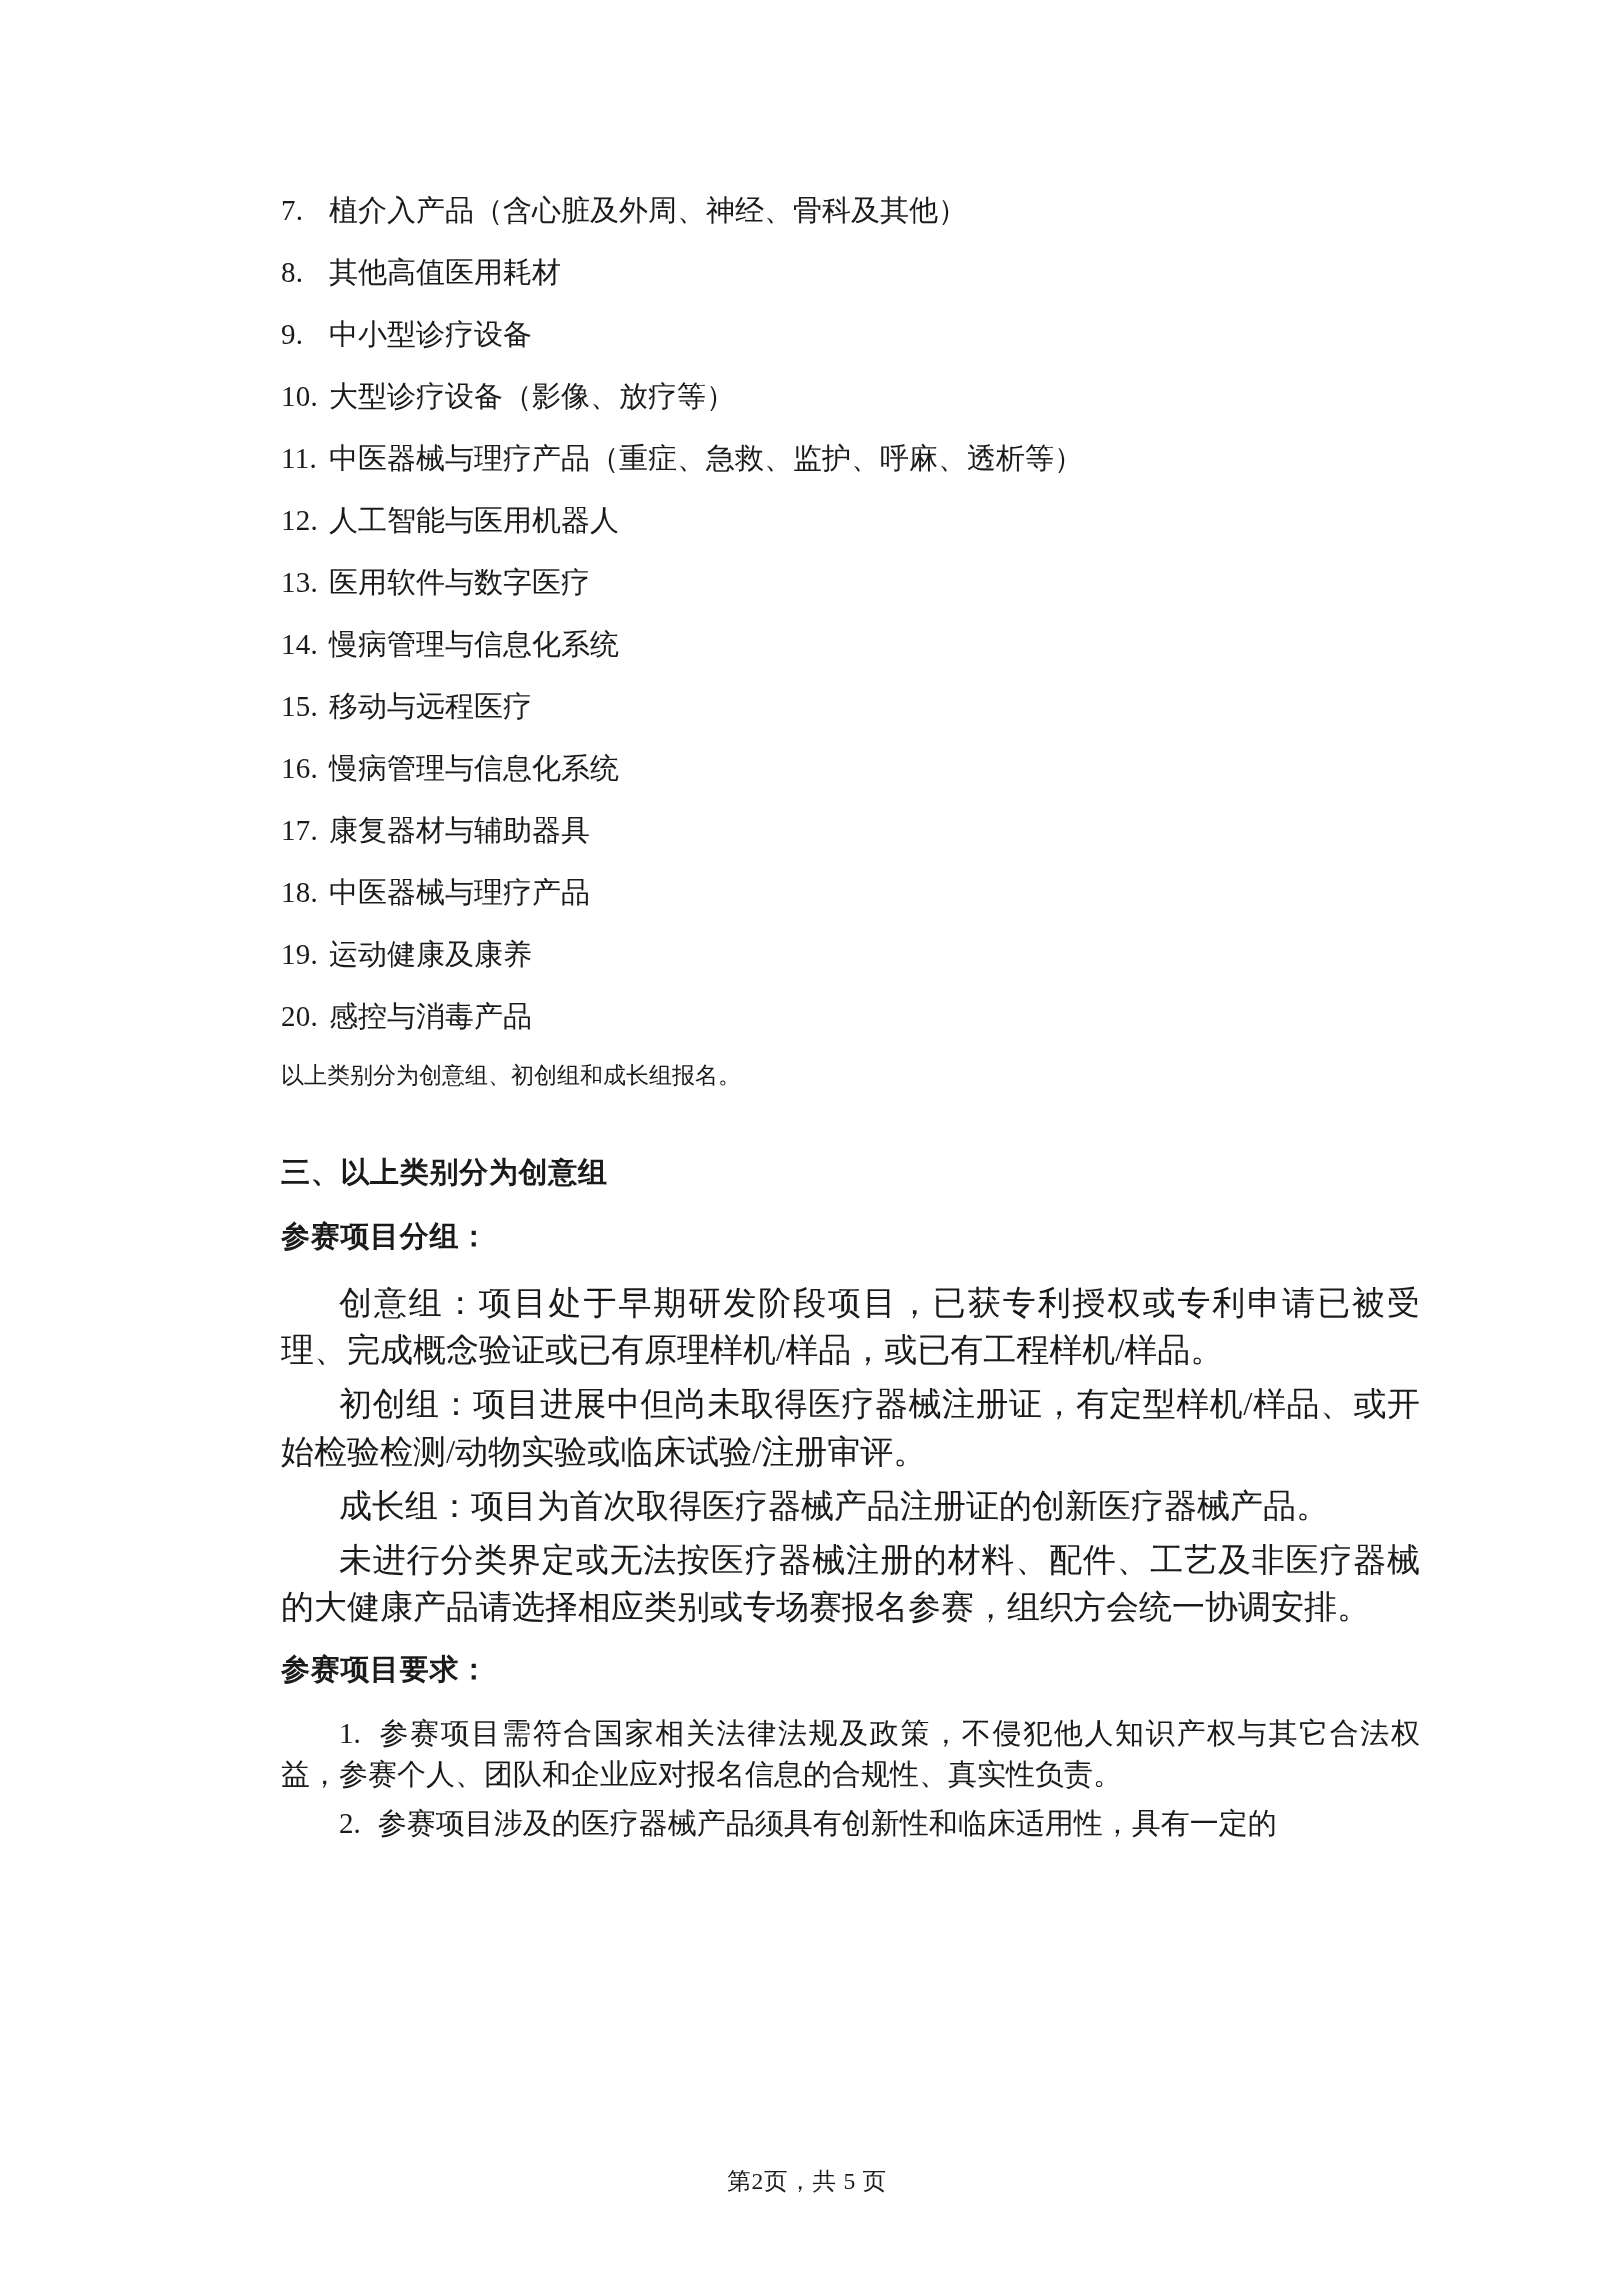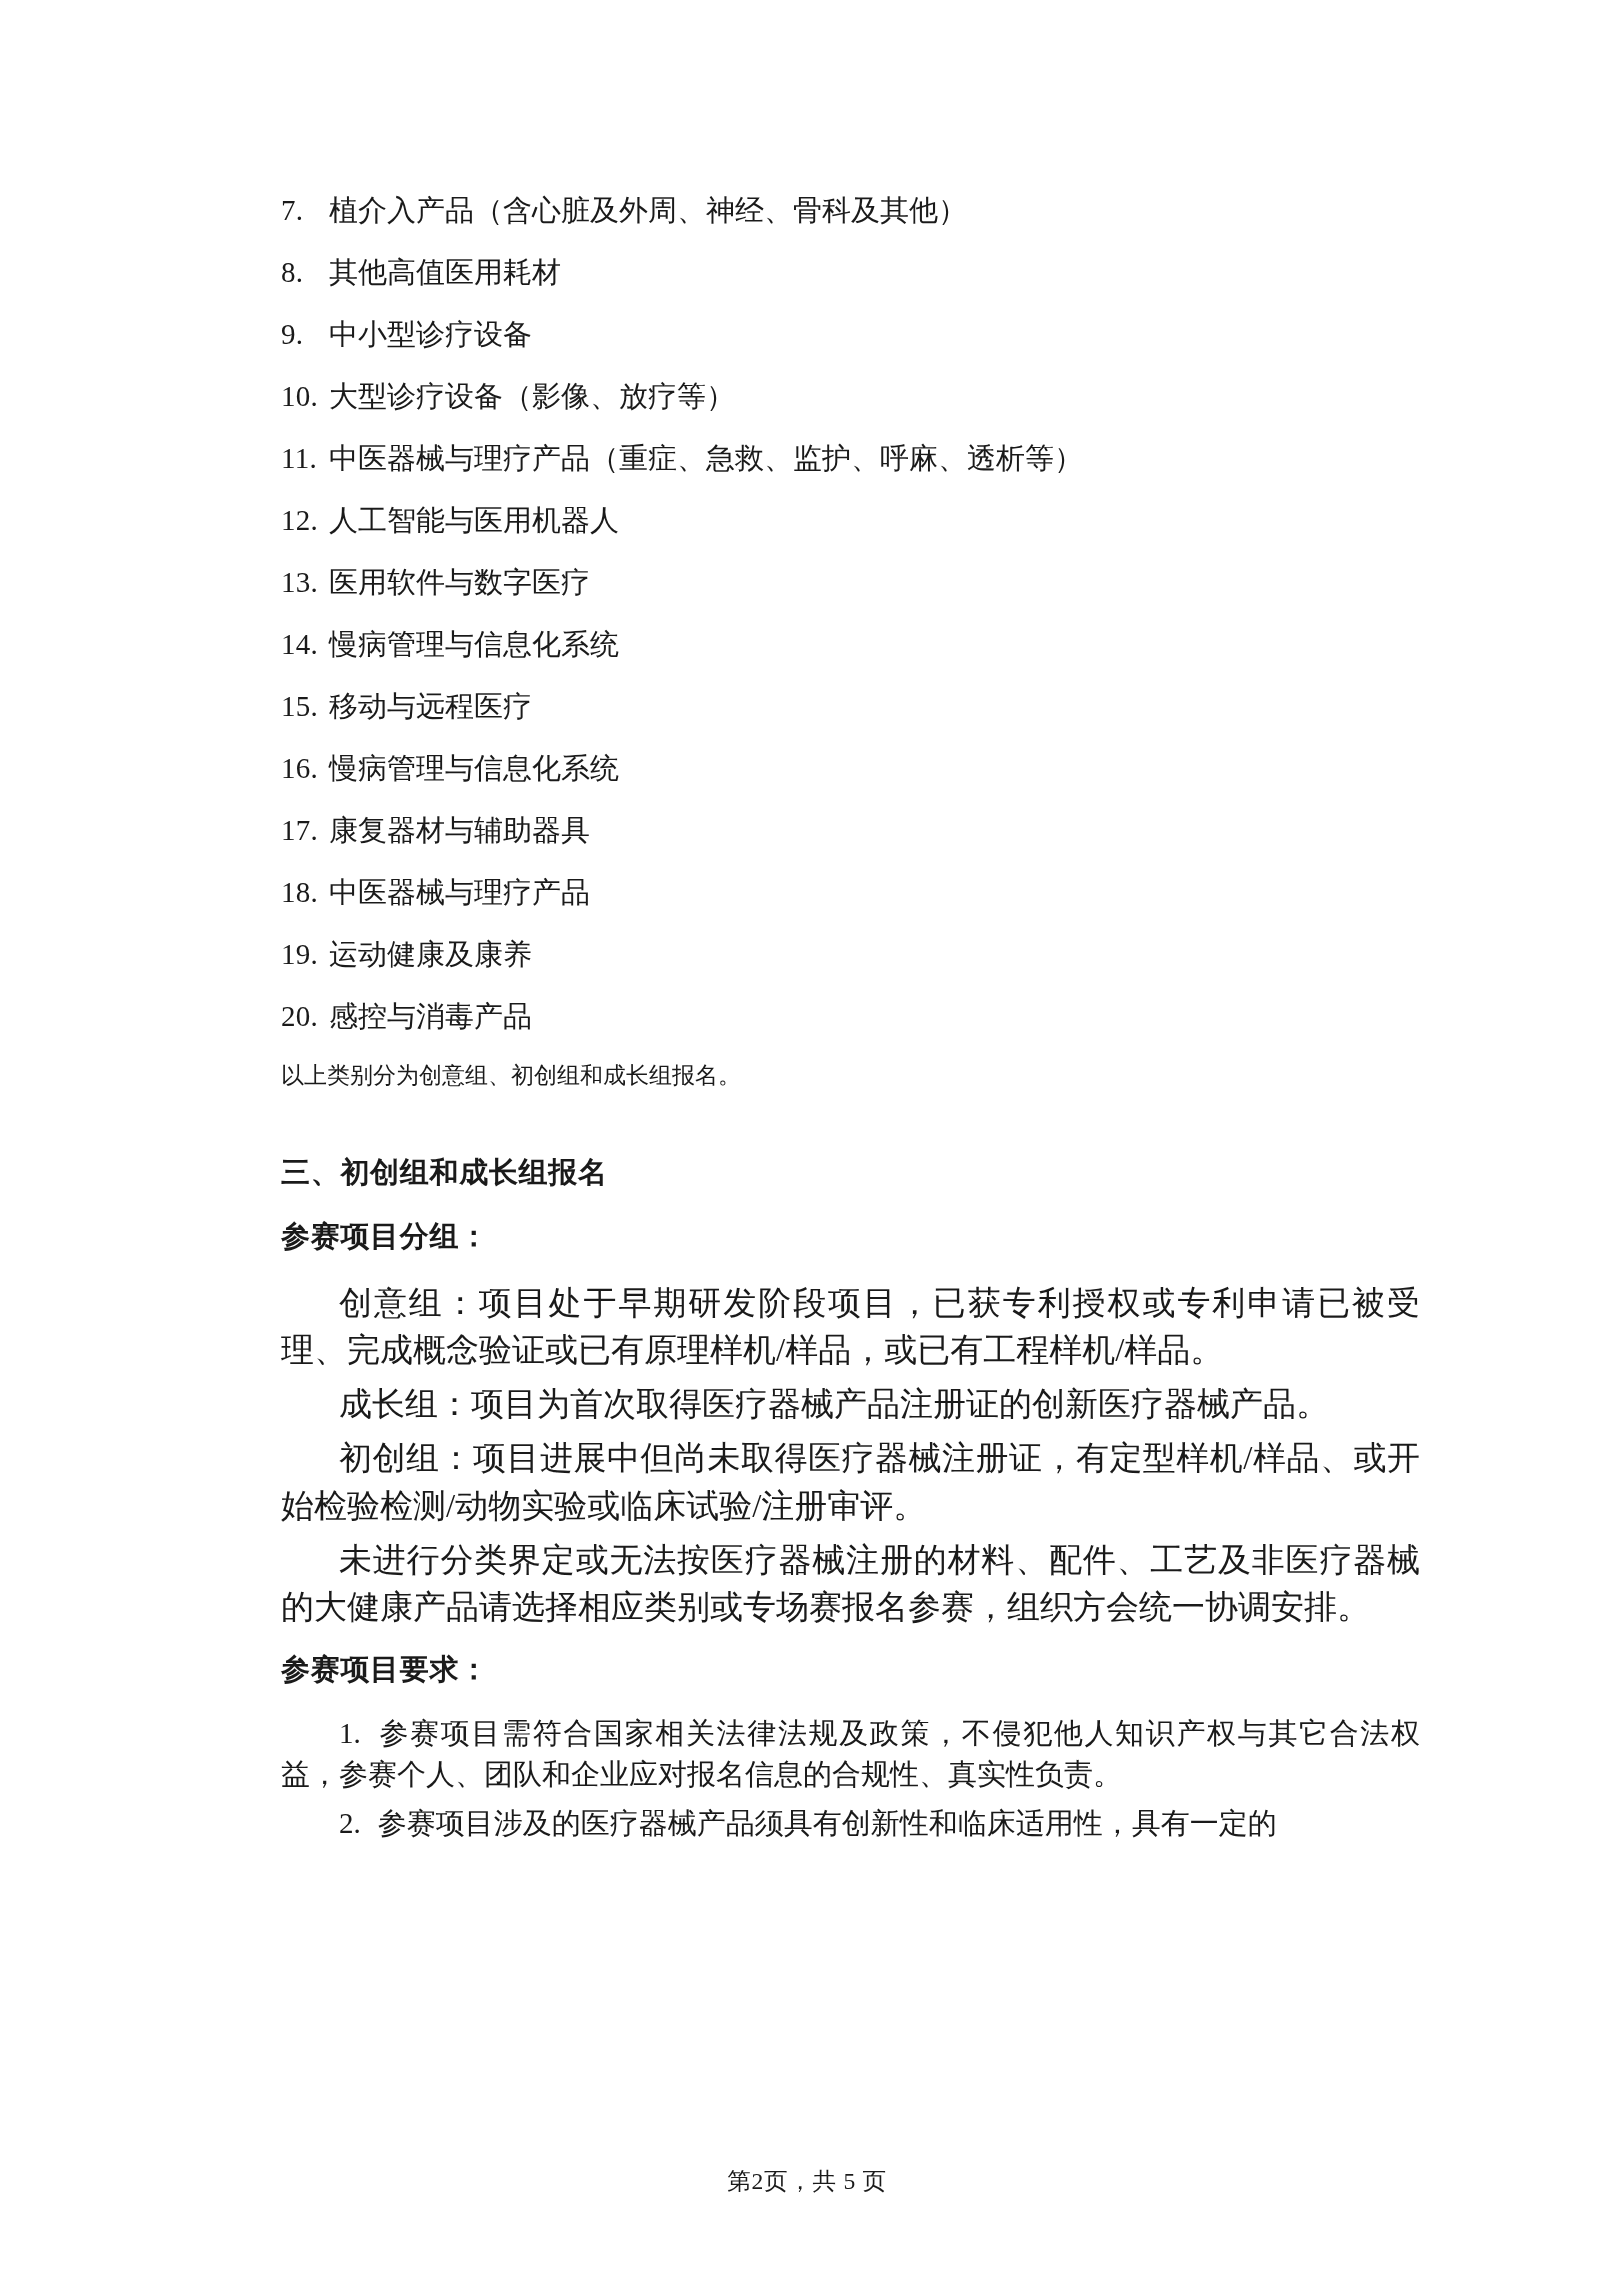--- a/index.html
+++ b/index.html
@@ -181,27 +181,27 @@
       <li class="cat-item">
         <span class="cat-num wide">20.</span>
         <span class="cat-text">感控与消毒产品</span>
       </li>
     </ul>
 
     <p class="summary-line">以上类别分为创意组、初创组和成长组报名。</p>
 
     <div class="gap-large"></div>
 
-    <h2 class="section-heading">三、初创组和成长组报名</h2>
+    <h2 class="section-heading">三、以上类别分为创意组</h2>
 
     <h3 class="sub-heading">参赛项目分组：</h3>
 
     <p class="para">创意组：项目处于早期研发阶段项目，已获专利授权或专利申请已被受理、完成概念验证或已有原理样机/样品，或已有工程样机/样品。</p>
+    <p class="para">初创组：项目进展中但尚未取得医疗器械注册证，有定型样机/样品、或开始检验检测/动物实验或临床试验/注册审评。</p>
     <p class="para">成长组：项目为首次取得医疗器械产品注册证的创新医疗器械产品。</p>
-    <p class="para">初创组：项目进展中但尚未取得医疗器械注册证，有定型样机/样品、或开始检验检测/动物实验或临床试验/注册审评。</p>
     <p class="para last">未进行分类界定或无法按医疗器械注册的材料、配件、工艺及非医疗器械的大健康产品请选择相应类别或专场赛报名参赛，组织方会统一协调安排。</p>
 
     <h3 class="sub-heading tight-top">参赛项目要求：</h3>
 
     <p class="req"><span class="req-num">1.</span><span>参赛项目需符合国家相关法律法规及政策，不侵犯他人知识产权与其它合法权益，参赛个人、团队和企业应对报名信息的合规性、真实性负责。</span></p>
     <p class="req"><span class="req-num">2.</span><span>参赛项目涉及的医疗器械产品须具有创新性和临床适用性，具有一定的</span></p>
 
   </div>
 
   <div class="footer">第2页，共 5 页</div>

